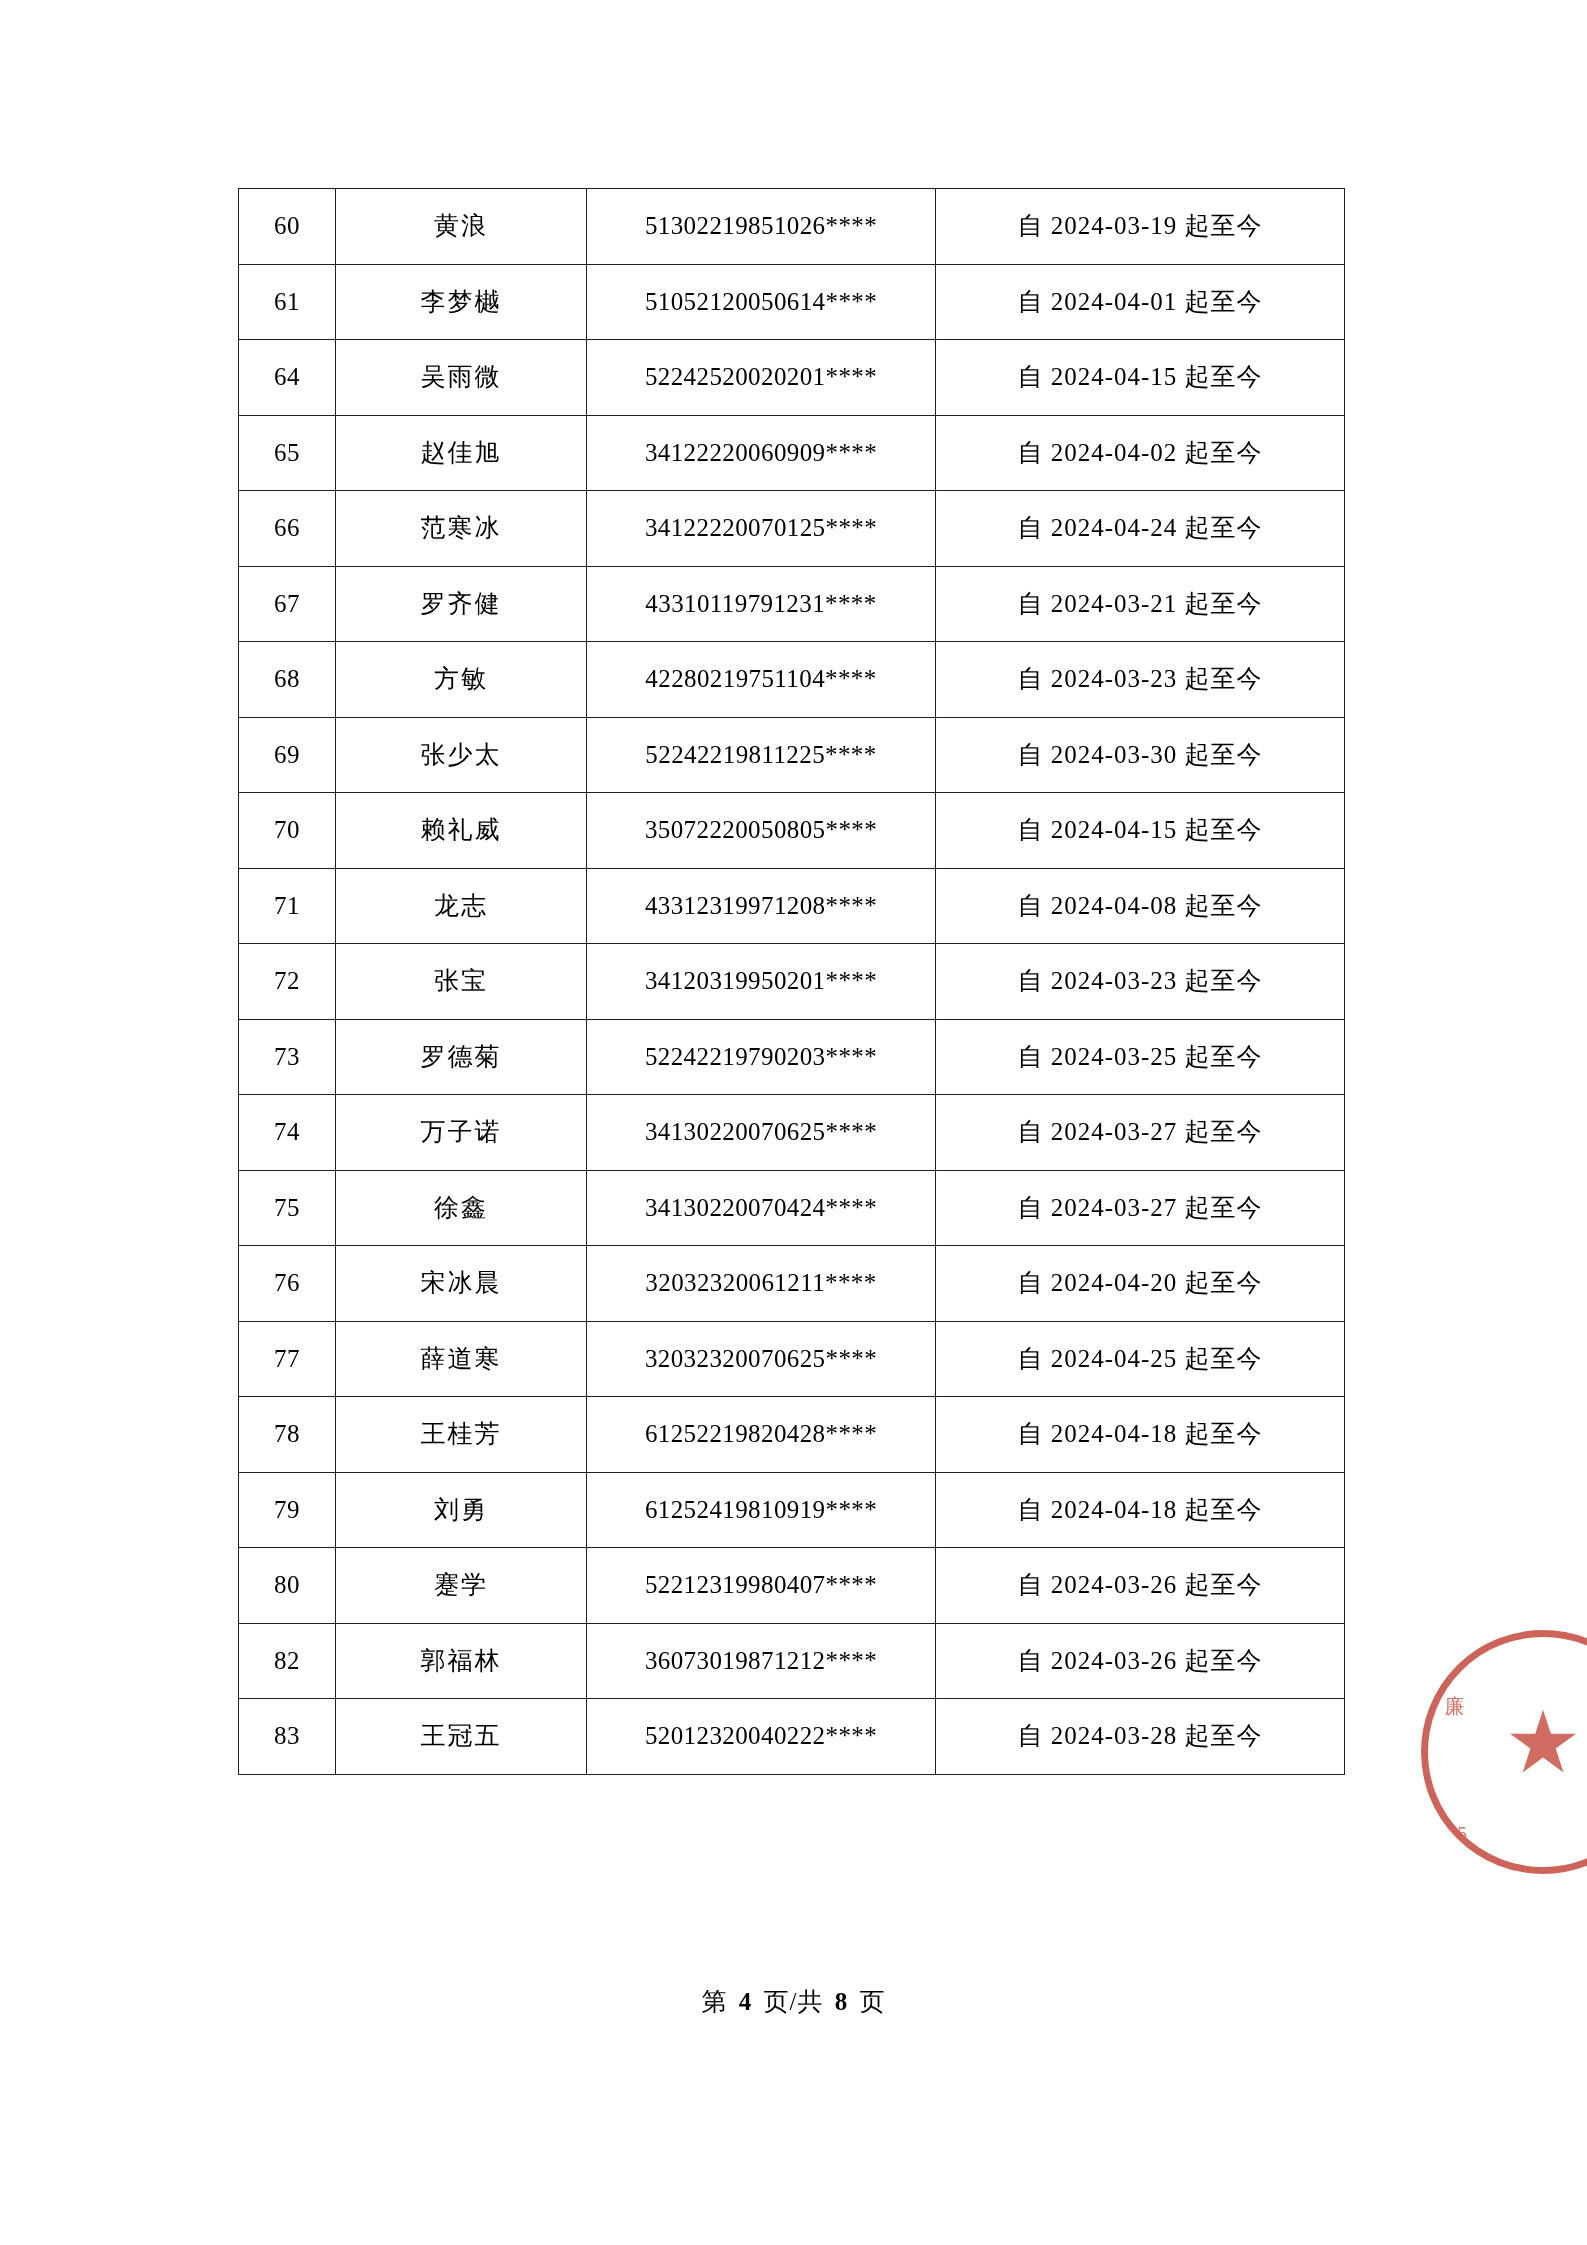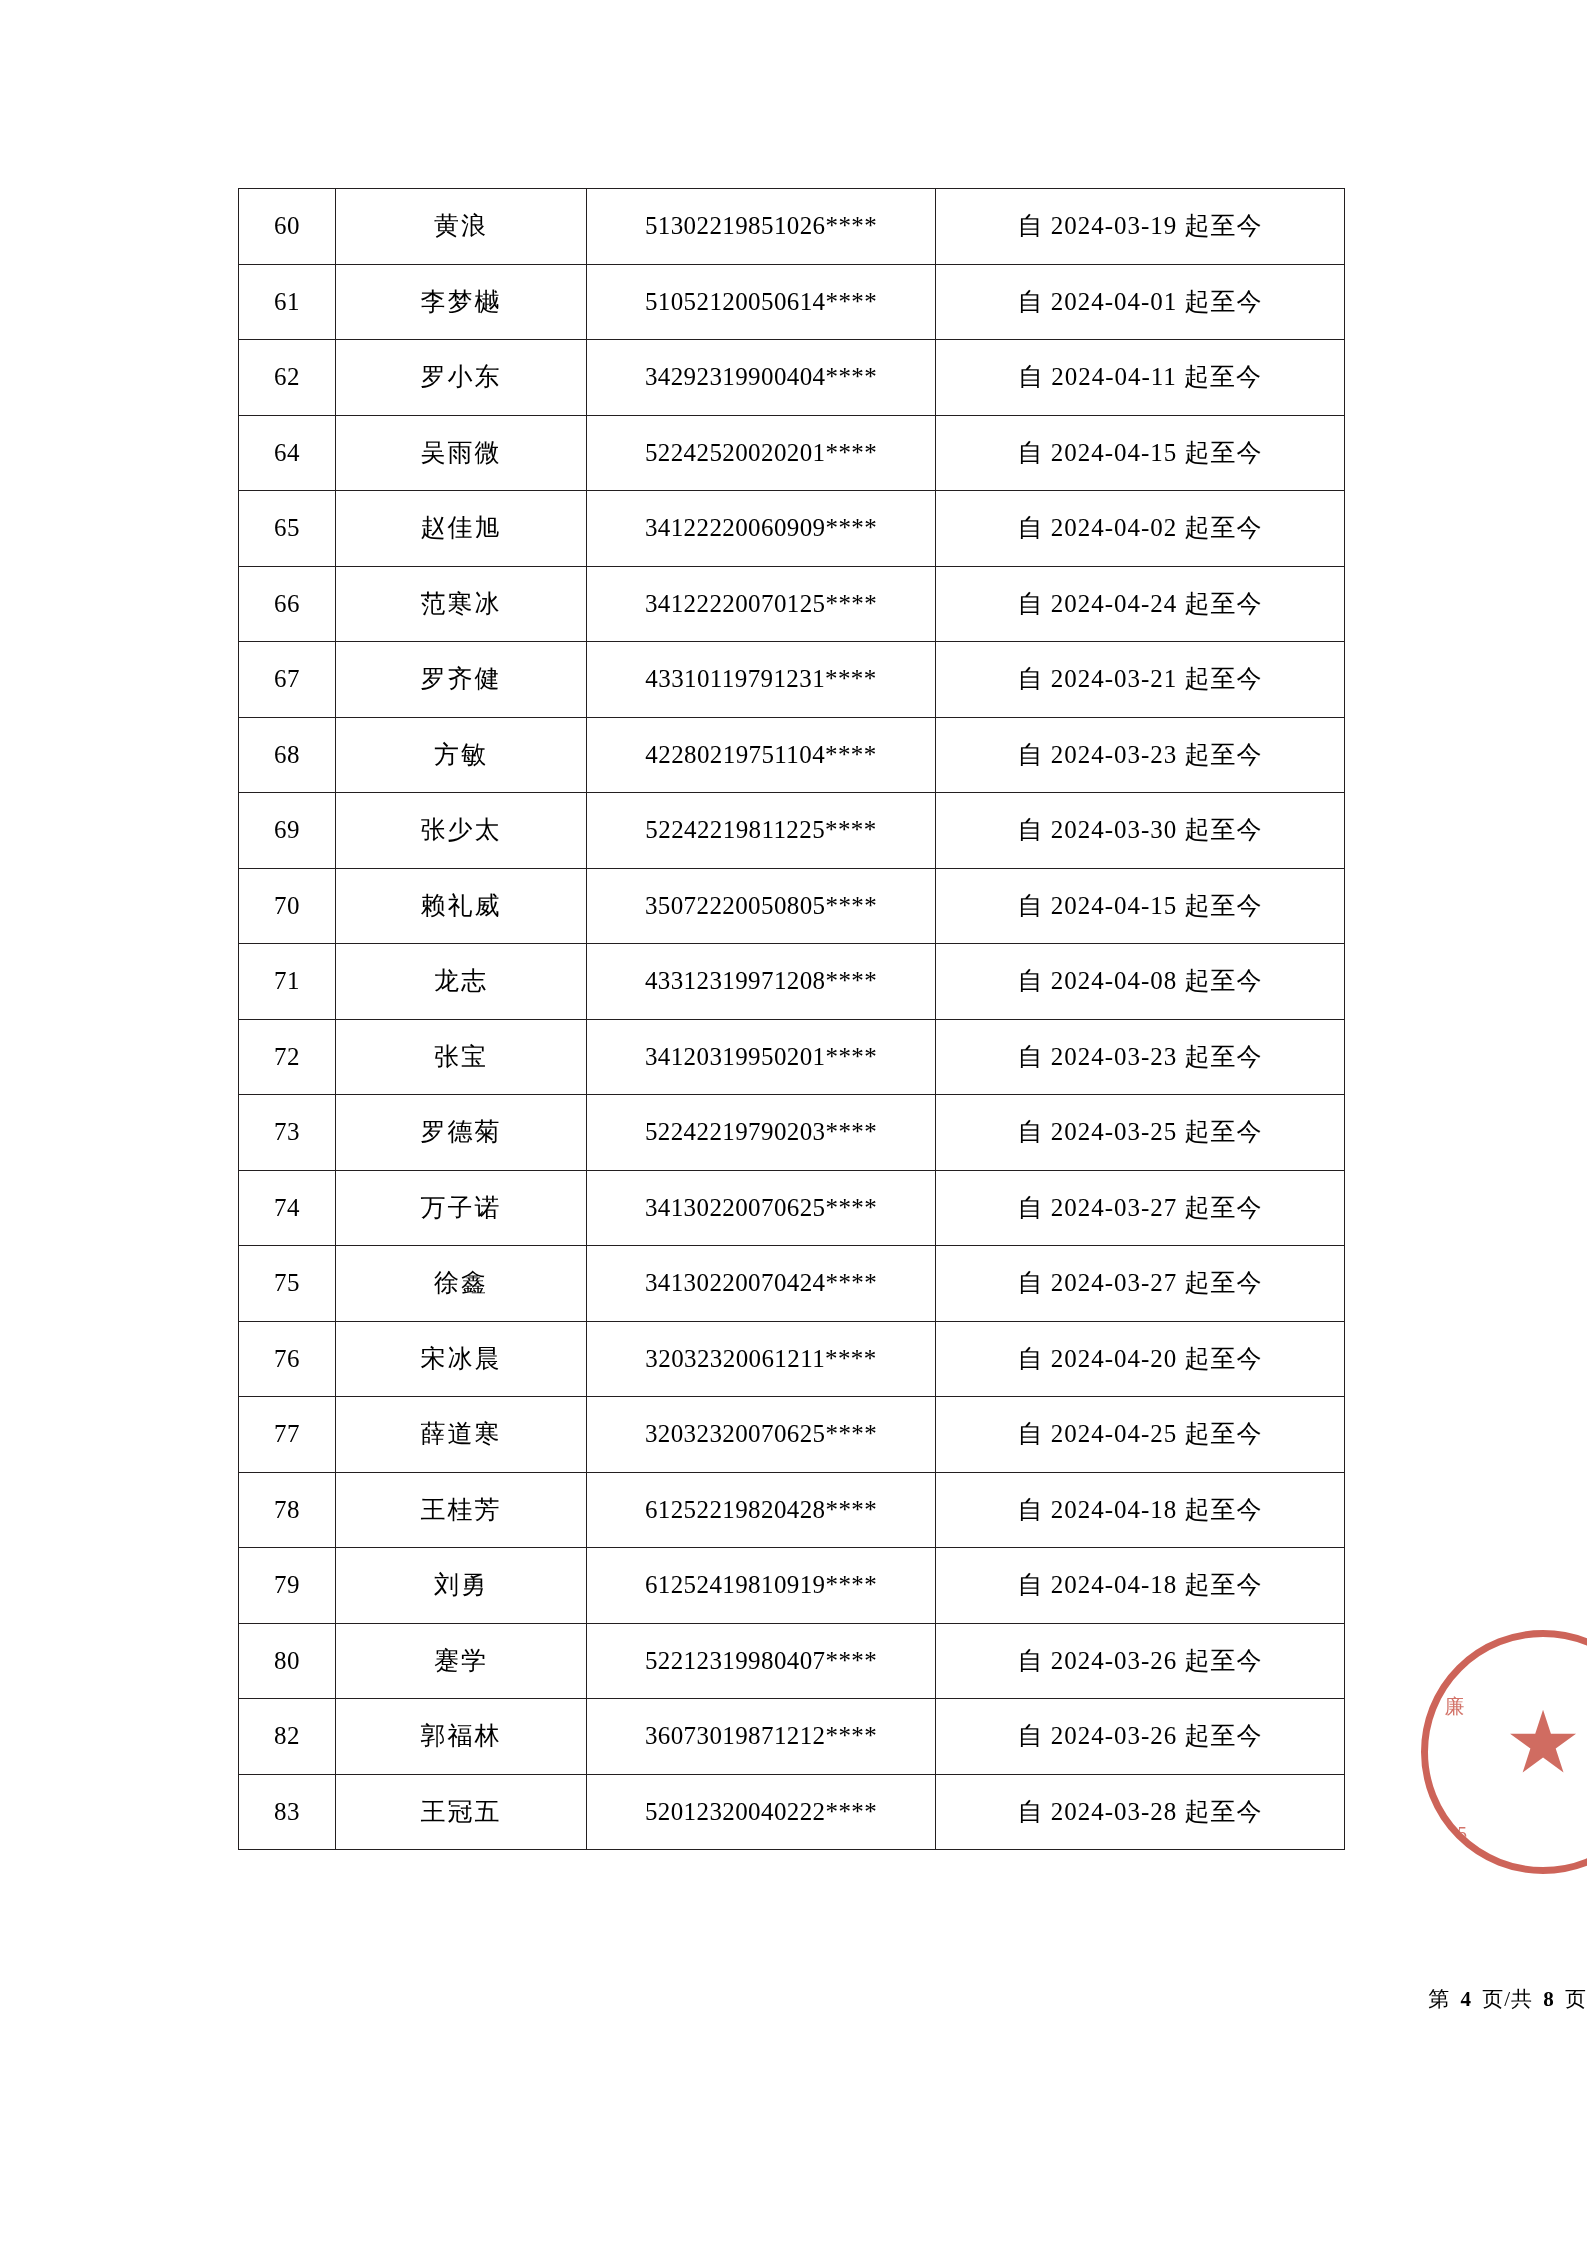--- a/index.html
+++ b/index.html
@@ -65,22 +65,22 @@
     font-size: 25px;
     letter-spacing: 1px;
     margin-top: 28px;
   }
 
   .footer {
     position: absolute;
     left: 0;
     top: 1985px;
     width: 1587px;
-    text-align: right;
-    font-size: 21px;
+    text-align: center;
+    font-size: 25px;
     letter-spacing: 1px;
   }
   .footer .num {
     font-weight: bold;
     padding: 0 4px;
   }
 
   
   .seal {
     position: absolute;
@@ -136,26 +136,20 @@
           <td class="col-id cell-id">51302219851026****</td>
           <td class="col-dur cell-dur">自 2024-03-19 起至今</td>
         </tr>
         <tr>
           <td class="col-index cell-index">61</td>
           <td class="col-name cell-name">李梦樾</td>
           <td class="col-id cell-id">51052120050614****</td>
           <td class="col-dur cell-dur">自 2024-04-01 起至今</td>
         </tr>
         <tr>
-          <td class="col-index cell-index">62</td>
-          <td class="col-name cell-name">罗小东</td>
-          <td class="col-id cell-id">34292319900404****</td>
-          <td class="col-dur cell-dur">自 2024-04-11 起至今</td>
-        </tr>
-        <tr>
           <td class="col-index cell-index">64</td>
           <td class="col-name cell-name">吴雨微</td>
           <td class="col-id cell-id">52242520020201****</td>
           <td class="col-dur cell-dur">自 2024-04-15 起至今</td>
         </tr>
         <tr>
           <td class="col-index cell-index">65</td>
           <td class="col-name cell-name">赵佳旭</td>
           <td class="col-id cell-id">34122220060909****</td>
           <td class="col-dur cell-dur">自 2024-04-02 起至今</td>

